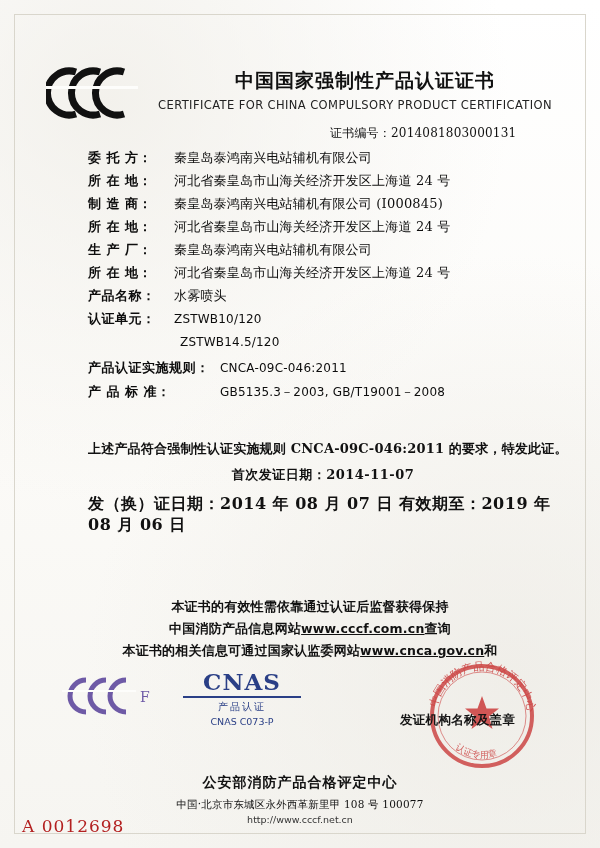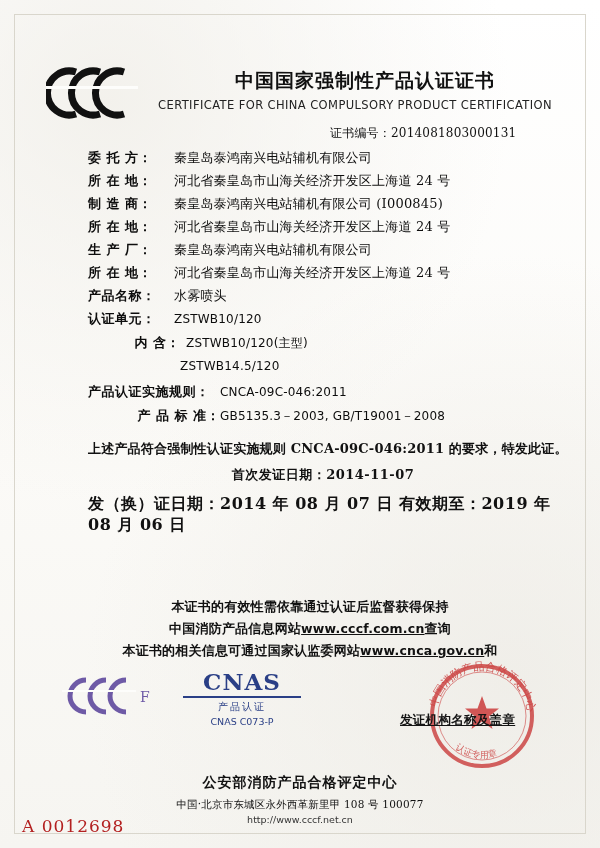--- a/index.html
+++ b/index.html
@@ -229,21 +229,20 @@
   }
   .seal-label {
     position: absolute;
     left: 400px;
     top: 712px;
     font-family: "DejaVu Serif", serif;
     font-size: 12.5px;
     font-weight: bold;
     color: #141414;
     letter-spacing: 0.3px;
-    text-decoration: underline;
   }
 
   
   .org {
     position: absolute;
     left: 60px;
     top: 774px;
     width: 480px;
     text-align: center;
     font-family: "DejaVu Serif", serif;
@@ -330,35 +329,31 @@
     </div>
     <div class="row">
       <span class="label">产品名称：</span>
       <span class="value">水雾喷头</span>
     </div>
     <div class="row">
       <span class="label">认证单元：</span>
       <span class="value mono">ZSTWB10/120</span>
     </div>
 
-    <div class="row indent">
-      <span class="label">内 含：</span>
-      <span class="value mono">ZSTWB10/120(主型)</span>
-    </div>
     <div class="row continued">
       <span class="label"></span>
       <span class="value mono">ZSTWB14.5/120</span>
     </div>
 
     <div class="row" style="margin-top:6px;">
       <span class="label" style="width:132px;flex:0 0 132px;">产品认证实施规则：</span>
       <span class="value mono">CNCA-09C-046:2011</span>
     </div>
     <div class="row">
-      <span class="label" style="width:132px;flex:0 0 132px;text-align:right;">产 品 标 准：</span>
+      <span class="label" style="width:132px;flex:0 0 132px;">产 品 标 准：</span>
       <span class="value mono">GB5135.3－2003, GB/T19001－2008</span>
     </div>
   </div>
 
   <div class="statement">上述产品符合强制性认证实施规则 CNCA-09C-046:2011 的要求，特发此证。</div>
   <div class="first-date">首次发证日期：2014-11-07</div>
   <div class="issue-line">发（换）证日期：2014 年 08 月 07 日    有效期至：2019 年 08 月 06 日</div>
 
   <div class="notes">
     <div>本证书的有效性需依靠通过认证后监督获得保持</div>

